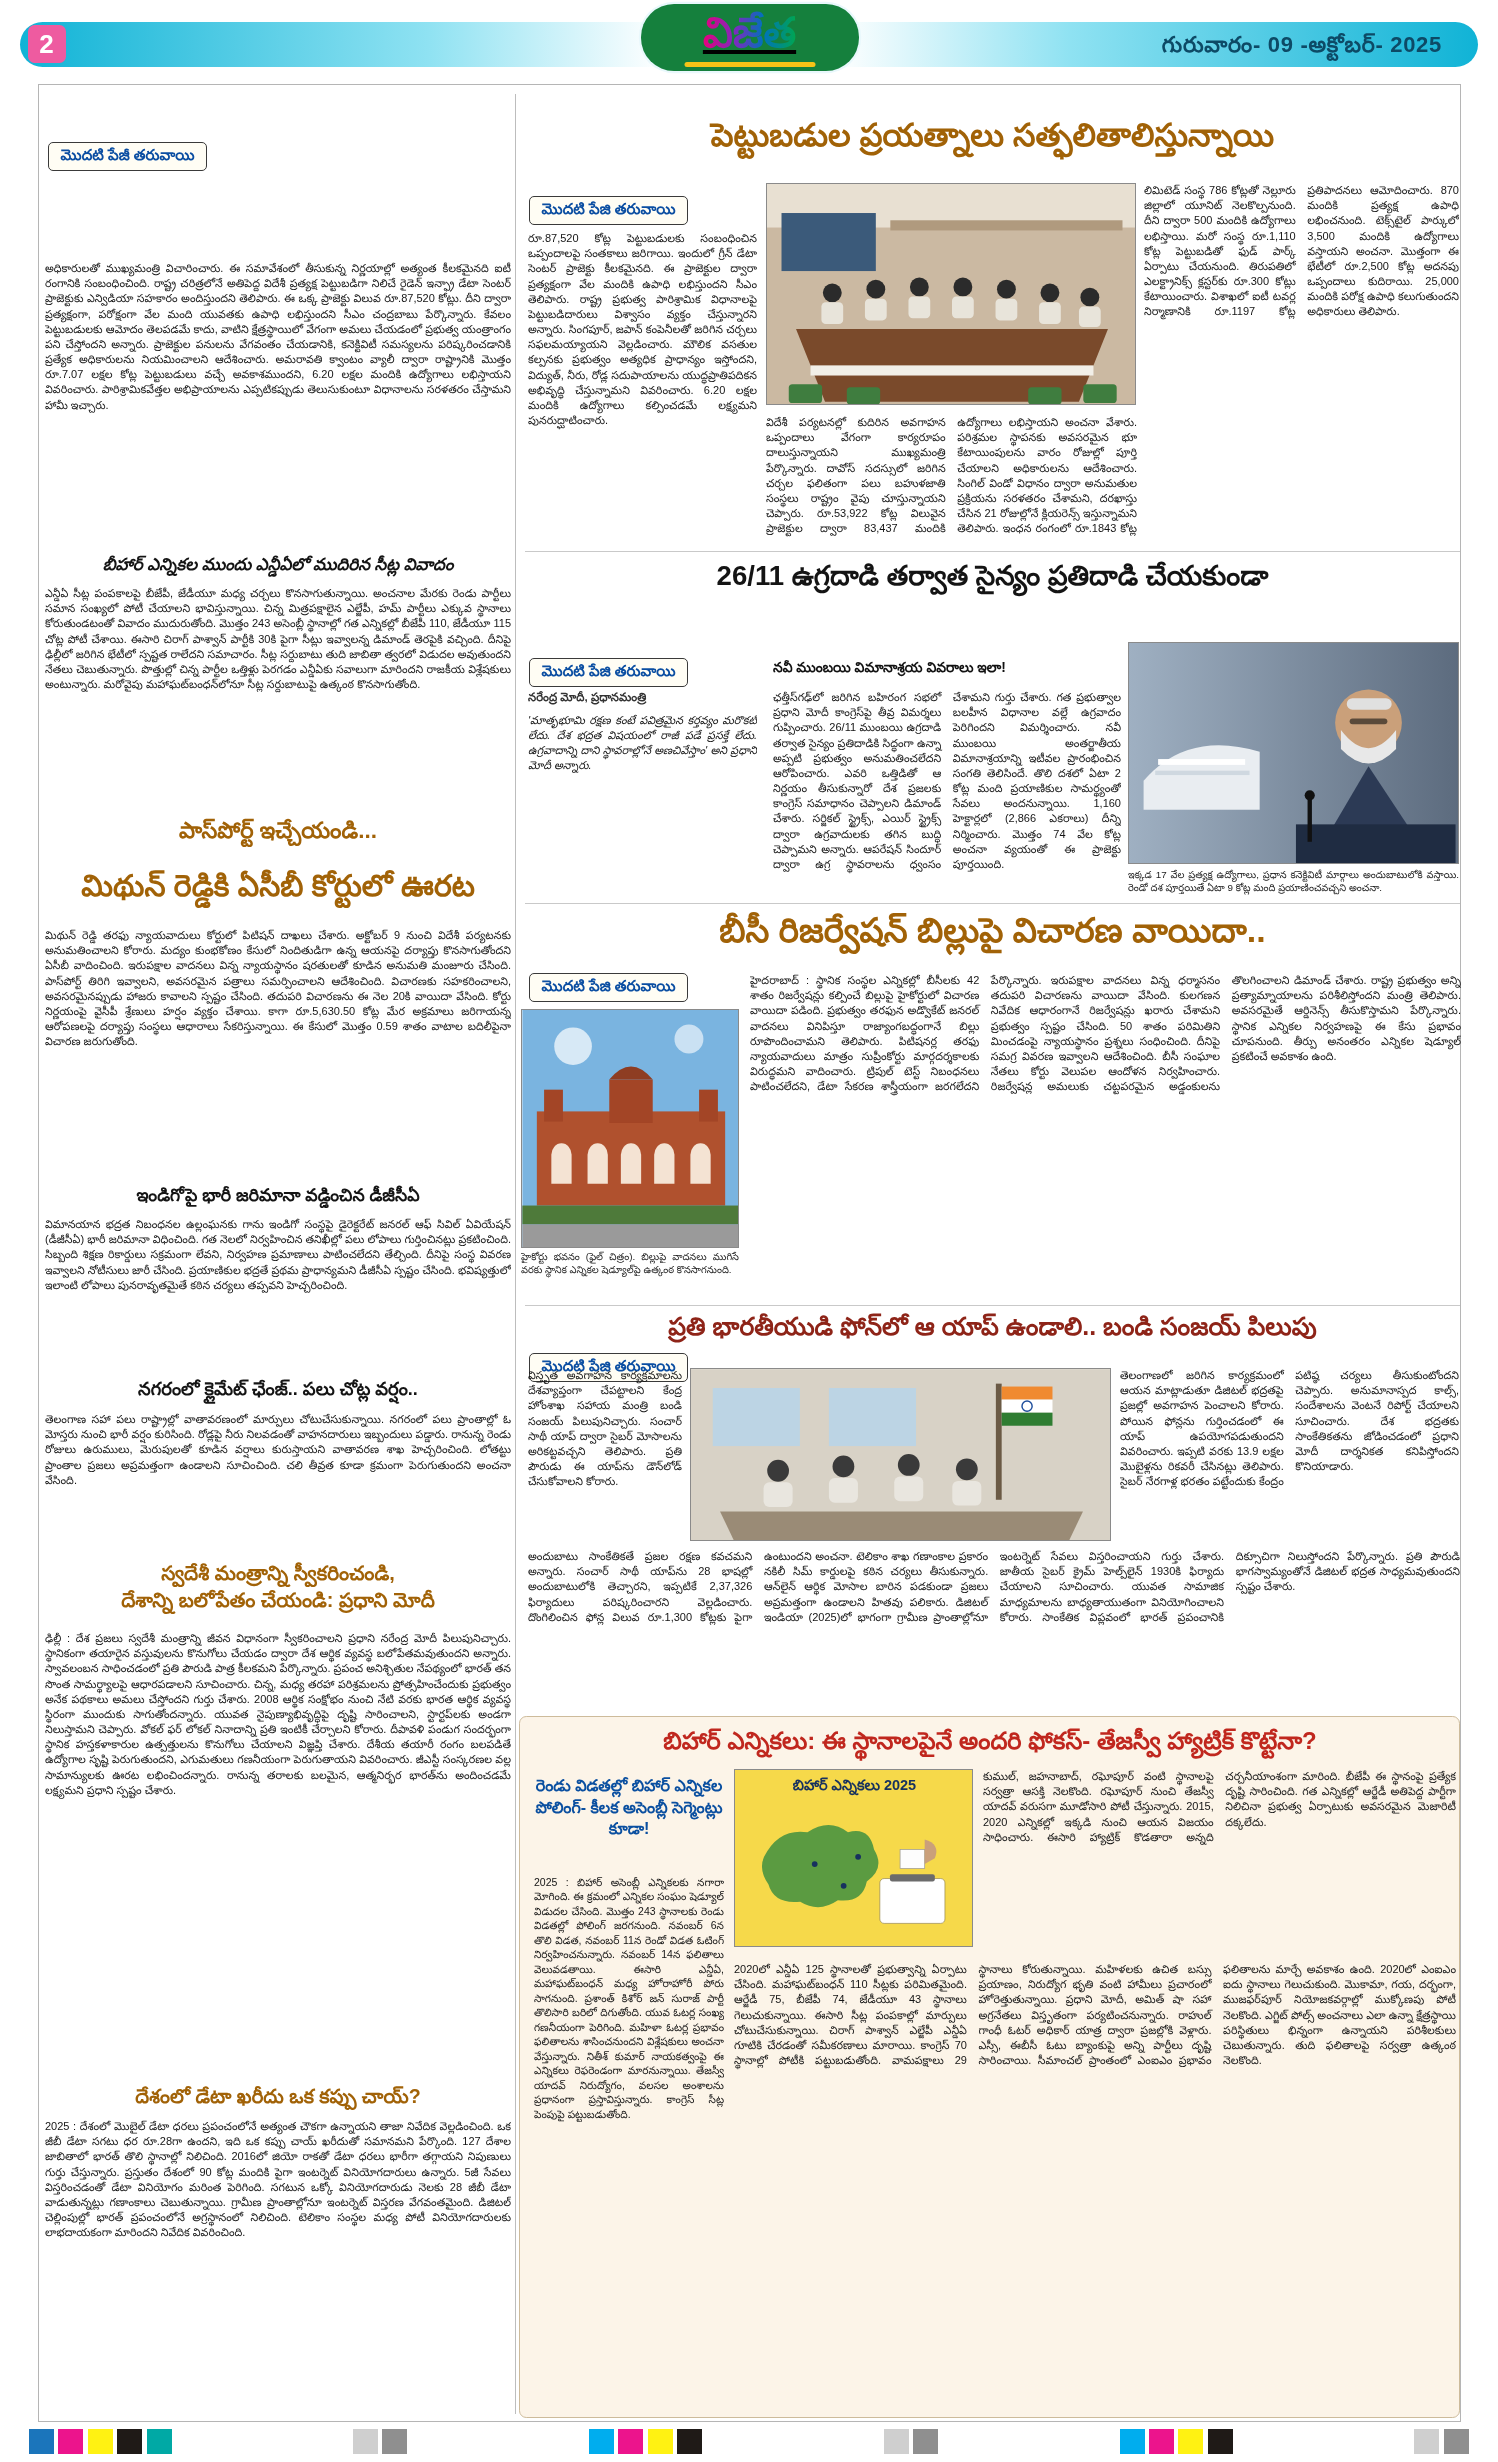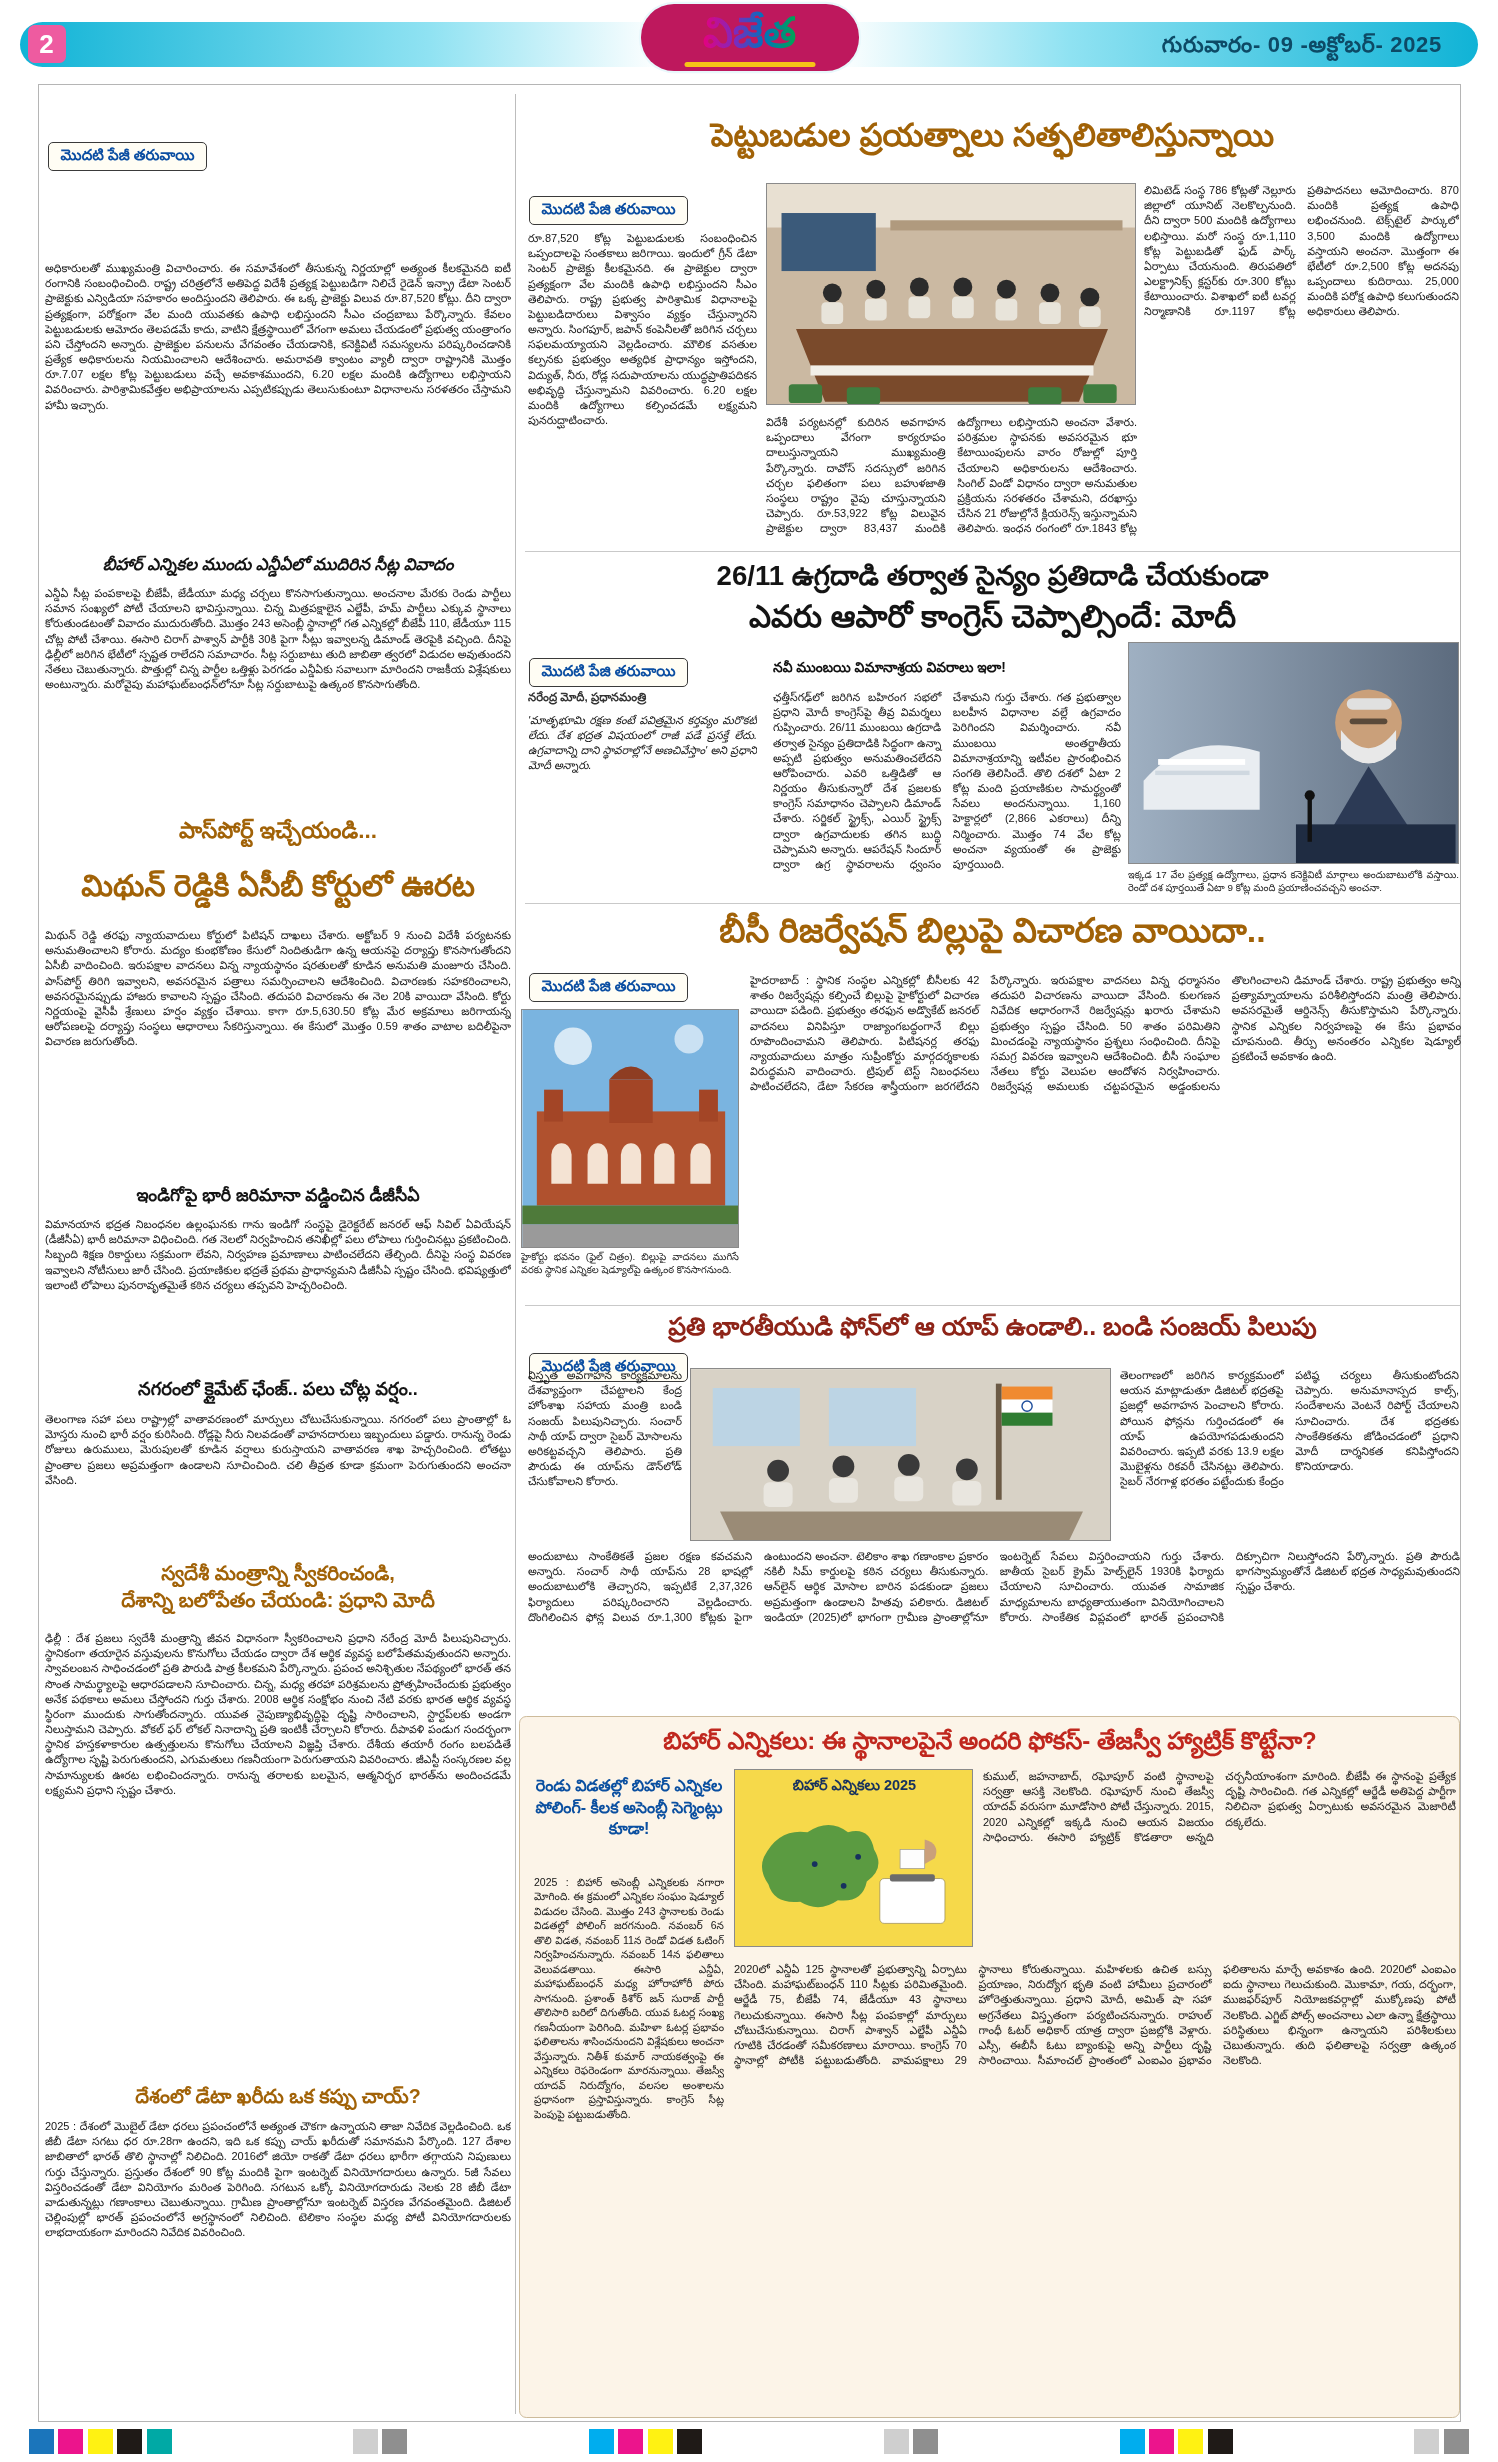--- a/index.html
+++ b/index.html
@@ -6,22 +6,22 @@
   html,body { background:#e9e9e9; }
   body { font-family:"Liberation Sans", sans-serif; }
   .page { position:relative; width:1499px; height:2462px; background:#ffffff; margin:0 auto; overflow:hidden; }
   .abs { position:absolute; }
 
   
   .header-bar { left:20px; top:22px; width:1458px; height:45px; border-radius:22.5px;
     background:linear-gradient(90deg,#10b3d6 0%,#8fe2f2 28%,#ffffff 44%,#ffffff 56%,#8fe2f2 72%,#10b3d6 100%); }
   .pagenum-box { left:27.6px; top:25px; width:38px; height:38px; background:#ee5ba0; border-radius:6.5px;
     color:#fff; font-size:26px; font-weight:bold; display:flex; align-items:center; justify-content:center; }
-  .masthead-pill { left:50%; top:4.4px; transform:translateX(-50%); width:218px; height:67px; background:#be185d;
-    border-radius:33px; box-shadow:0 0 0 2.2px #e9f8fc; display:flex; align-items:center; justify-content:center; }
+  .masthead-pill { left:50%; top:4.4px; transform:translateX(-50%); width:218px; height:67px; background:#15803d;
+    border-radius:33px; box-shadow:0 0 0 2.2px #e9f8fc; display:flex; align-items:center; justify-content:center;text-decoration:underline; }
   .masthead-text { font-size:42px; font-weight:bold; font-family:"Liberation Serif", serif;
     background:linear-gradient(90deg,#e6007e 0%,#7b2bbf 35%,#0072bc 65%,#00a651 100%);
     -webkit-background-clip:text; background-clip:text; color:#0072bc; -webkit-text-fill-color:transparent; }
   .masthead-swoosh { left:50%; top:62px; transform:translateX(-50%); width:131px; height:5px; background:#f6c317; border-radius:2.9px; }
   .date-text { right:57px; top:32px; color:#0d4a66; font-size:22px; font-weight:bold; letter-spacing:0.7px; }
 
   
   .content-frame { left:38px; top:84px; width:1423px; height:2338px; border:0.7px solid #b5b5b5; }
   .v-divider { left:515px; top:94px; width:0.7px; height:2320px; background:#bdbdbd; }
   .h-rule { height:0.7px; background:#c9c9c9; }
@@ -133,21 +133,20 @@
     </svg>
   </div>
 
   <div class="abs body-text" style="left:528px; top:231px; width:229px; height:312px;">రూ.87,520 కోట్ల పెట్టుబడులకు సంబంధించిన ఒప్పందాలపై సంతకాలు జరిగాయి. ఇందులో గ్రీన్ డేటా సెంటర్ ప్రాజెక్టు కీలకమైనది. ఈ ప్రాజెక్టుల ద్వారా ప్రత్యక్షంగా వేల మందికి ఉపాధి లభిస్తుందని సీఎం తెలిపారు. రాష్ట్ర ప్రభుత్వ పారిశ్రామిక విధానాలపై పెట్టుబడిదారులు విశ్వాసం వ్యక్తం చేస్తున్నారని అన్నారు. సింగపూర్, జపాన్ కంపెనీలతో జరిగిన చర్చలు సఫలమయ్యాయని వెల్లడించారు. మౌలిక వసతుల కల్పనకు ప్రభుత్వం అత్యధిక ప్రాధాన్యం ఇస్తోందని, విద్యుత్, నీరు, రోడ్ల సదుపాయాలను యుద్ధప్రాతిపదికన అభివృద్ధి చేస్తున్నామని వివరించారు. 6.20 లక్షల మందికి ఉద్యోగాలు కల్పించడమే లక్ష్యమని పునరుద్ఘాటించారు.</div>
   <div class="abs body-text cols2" style="left:1144px; top:183px; width:315px; height:360px;">లిమిటెడ్ సంస్థ 786 కోట్లతో నెల్లూరు జిల్లాలో యూనిట్ నెలకొల్పనుంది. దీని ద్వారా 500 మందికి ఉద్యోగాలు లభిస్తాయి. మరో సంస్థ రూ.1,110 కోట్ల పెట్టుబడితో ఫుడ్ పార్క్ ఏర్పాటు చేయనుంది. తిరుపతిలో ఎలక్ట్రానిక్స్ క్లస్టర్‌కు రూ.300 కోట్లు కేటాయించారు. విశాఖలో ఐటీ టవర్ల నిర్మాణానికి రూ.1197 కోట్ల ప్రతిపాదనలు ఆమోదించారు. 870 మందికి ప్రత్యక్ష ఉపాధి లభించనుంది. టెక్స్‌టైల్ పార్కులో 3,500 మందికి ఉద్యోగాలు వస్తాయని అంచనా. మొత్తంగా ఈ భేటీలో రూ.2,500 కోట్ల అదనపు ఒప్పందాలు కుదిరాయి. 25,000 మందికి పరోక్ష ఉపాధి కలుగుతుందని అధికారులు తెలిపారు.</div>
   <div class="abs body-text cols2" style="left:766px; top:415px; width:371px; height:128px;">విదేశీ పర్యటనల్లో కుదిరిన అవగాహన ఒప్పందాలు వేగంగా కార్యరూపం దాలుస్తున్నాయని ముఖ్యమంత్రి పేర్కొన్నారు. దావోస్ సదస్సులో జరిగిన చర్చల ఫలితంగా పలు బహుళజాతి సంస్థలు రాష్ట్రం వైపు చూస్తున్నాయని చెప్పారు. రూ.53,922 కోట్ల విలువైన ప్రాజెక్టుల ద్వారా 83,437 మందికి ఉద్యోగాలు లభిస్తాయని అంచనా వేశారు. పరిశ్రమల స్థాపనకు అవసరమైన భూ కేటాయింపులను వారం రోజుల్లో పూర్తి చేయాలని అధికారులను ఆదేశించారు. సింగిల్ విండో విధానం ద్వారా అనుమతుల ప్రక్రియను సరళతరం చేశామని, దరఖాస్తు చేసిన 21 రోజుల్లోనే క్లియరెన్స్ ఇస్తున్నామని తెలిపారు. ఇంధన రంగంలో రూ.1843 కోట్ల పెట్టుబడులతో 19,000 మందికి ఉపాధి లభించనుంది. పోర్టుల ఆధునికీకరణకు ప్రత్యేక నిధులు కేటాయించారు. మరో 250 మందికి శిక్షణ ఇచ్చి నియామకాలు చేపట్టనున్నారు. పెట్టుబడుల ప్రవాహం ఇలాగే కొనసాగితే 2029 నాటికి రాష్ట్రం ట్రిలియన్ డాలర్ ఆర్థిక వ్యవస్థ దిశగా అడుగులు వేస్తుందని ధీమా వ్యక్తం చేశారు.</div>
 
   <div class="abs h-rule" style="left:525px; top:551px; width:935px;"></div>
 
   <div class="abs headline-black" style="left:525px; top:560px; width:935px; font-size:27.6px;">26/11 ఉగ్రదాడి తర్వాత సైన్యం ప్రతిదాడి చేయకుండా</div>
-  <div class="abs headline-black" style="left:525px; top:599px; width:935px; font-size:31px;">ఎవరు ఆపారో కాంగ్రెస్ చెప్పాల్సిందే: మోదీ</div>
   <div class="abs" style="left:529px; top:658px;">
     <span class="tagbox">మొదటి పేజి తరువాయి</span>
   </div>
   <div class="abs" style="left:773px; top:660px; width:348px; font-size:13.8px; font-weight:bold; color:#111;">నవీ ముంబయి విమానాశ్రయ వివరాలు ఇలా!</div>
 
   <div class="abs photo-frame" style="left:1128px; top:642px; width:331px; height:222px;">
     <svg width="331" height="222" viewBox="0 0 456 306">
       <rect width="456" height="306" fill="#8796a8"></rect>
       <rect width="456" height="306" fill="url(#gB)"></rect>
       <defs>

